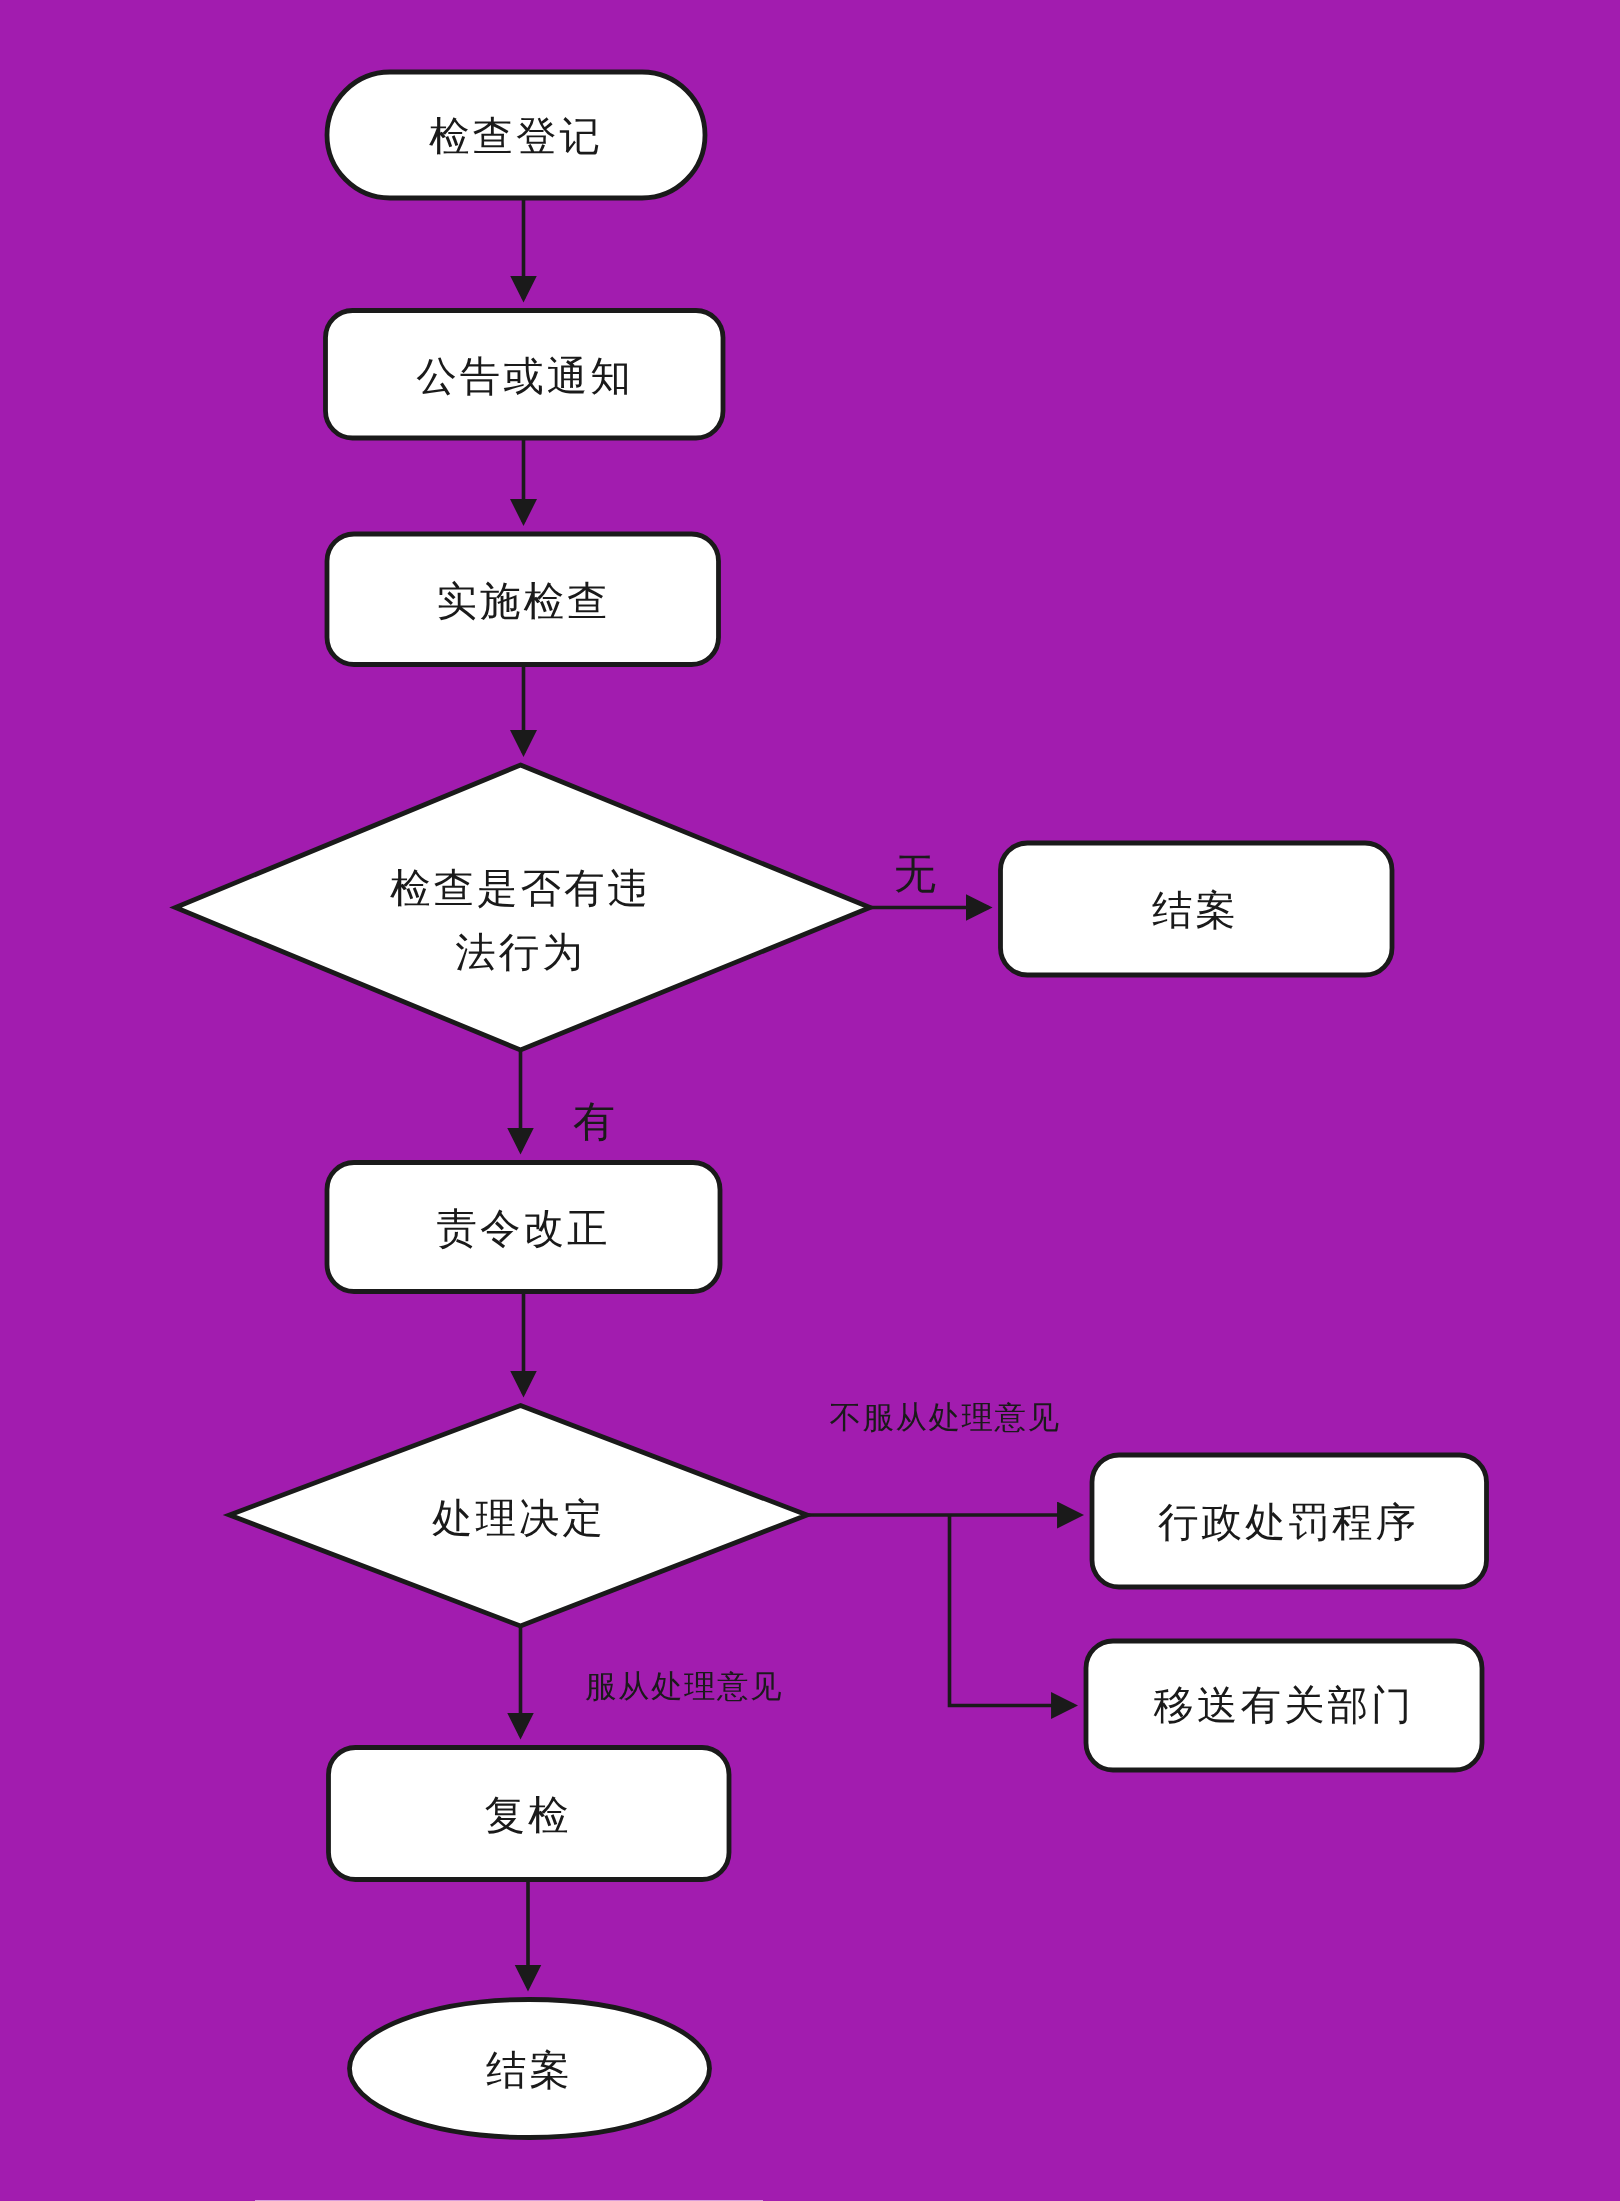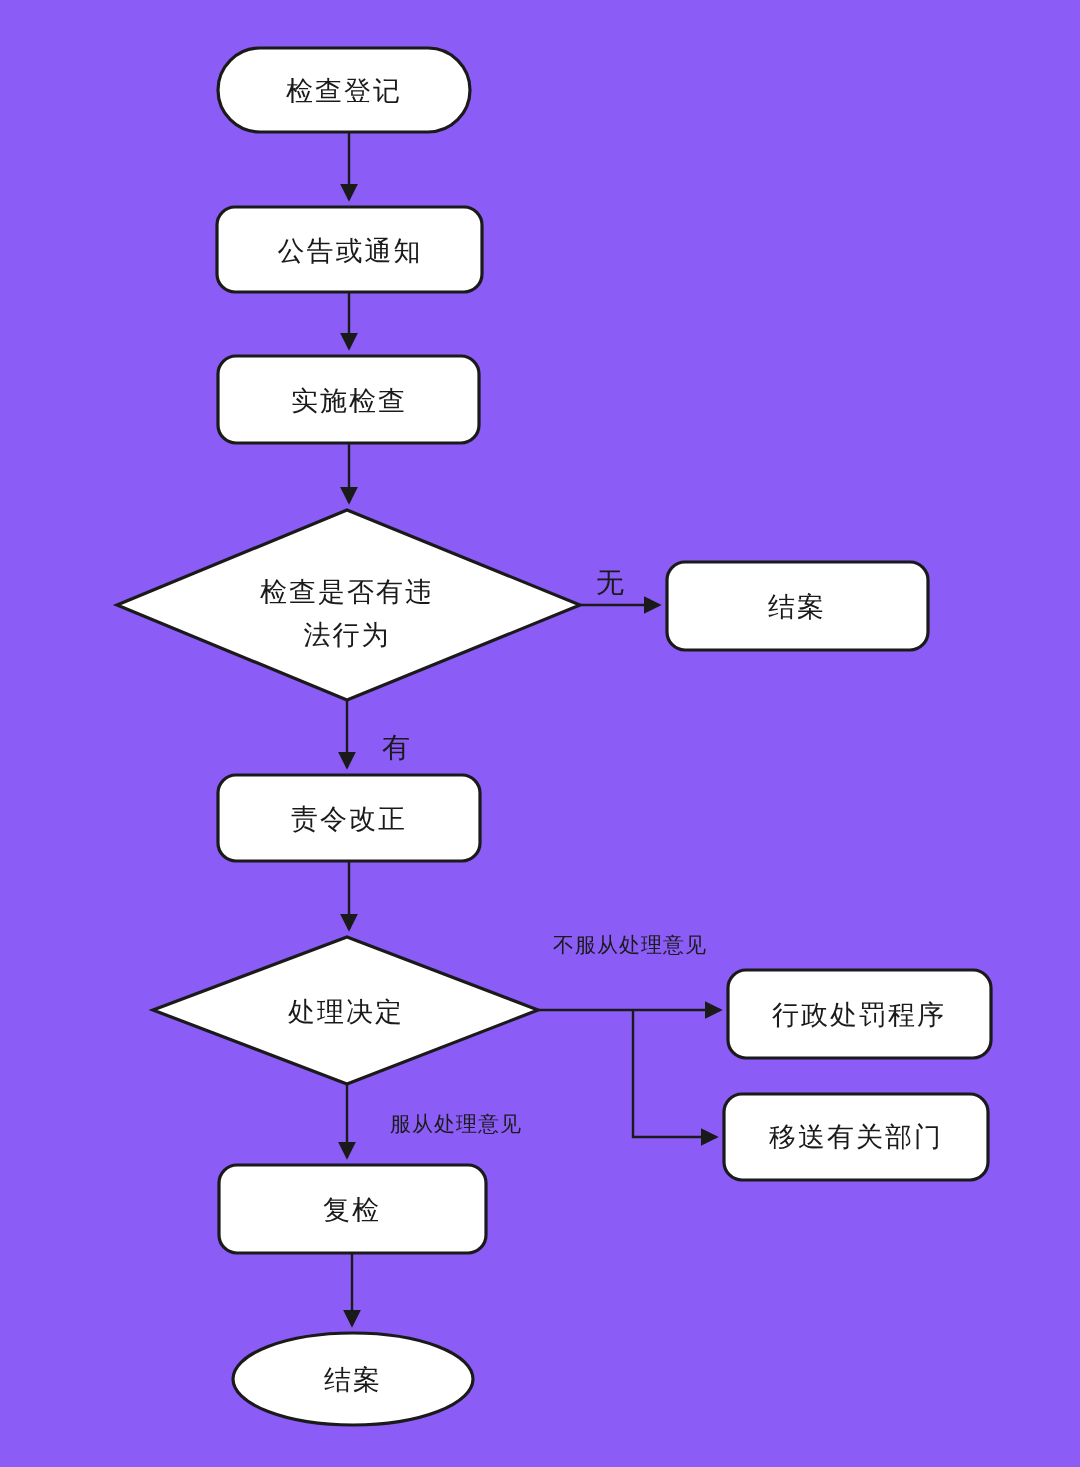--- a/index.html
+++ b/index.html
@@ -4,21 +4,21 @@
 <style>
   html, body {
     margin: 0;
     padding: 0;
     background: #ffffff;
   }
   .page {
     position: relative;
     width: 1080px;
     height: 1467px;
-    background: #8b5cf6;
+    background: #a21caf;
     font-family: "Liberation Sans", sans-serif;
     overflow: hidden;
   }
   svg { display: block; }
   .node-shape {
     fill: #ffffff;
     stroke: #1a1a1a;
     stroke-width: 3.2;
   }
   .edge {

